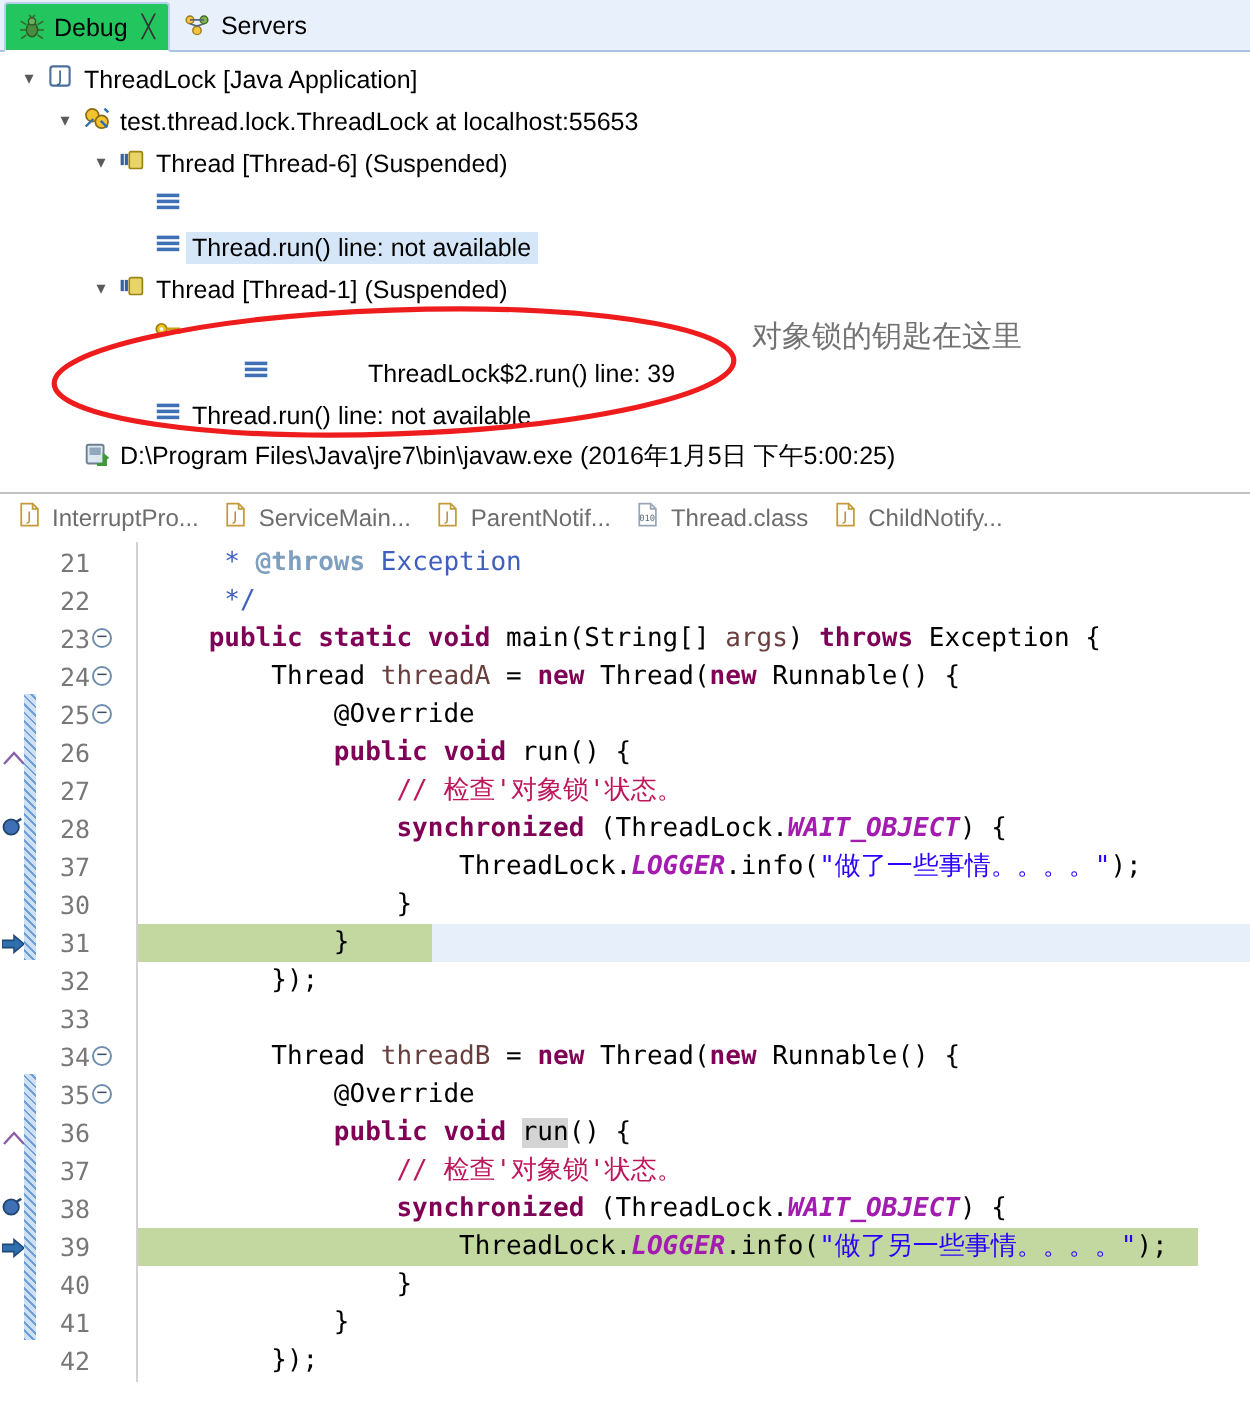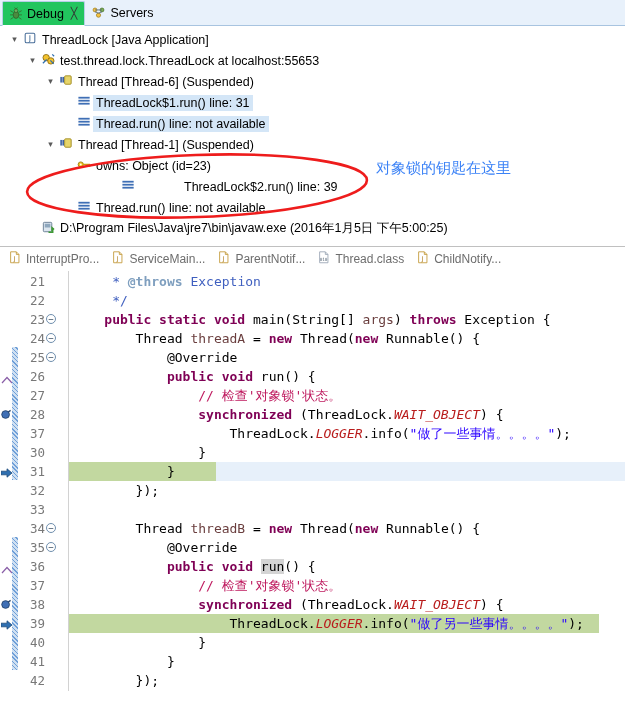--- a/index.html
+++ b/index.html
@@ -179,34 +179,34 @@
     white-space: pre;
     padding-left: 4px;
   }
   .cline.rowhl { background: #e7f0fa; }
   
   .kw  { color: #7f0055; font-weight: bold; }
   .cm  { color: #be185d; }
   .jd  { color: #3f5fbf; }
   .jdt { color: #7f9fbf; font-weight: bold; }
   .str { color: #2a00ff; }
-  .fld { color: #b91c1c; font-weight: normal; font-style: italic; }
+  .fld { color: #a21caf; font-weight: bold; font-style: italic; }
   .par { color: #6a3e3e; }
   .sel-word { background: #d4d4d4; }
 
   
   .annot-layer {
     position: absolute;
     left: 0; top: 0;
     width: 625px; height: 707px;
     pointer-events: none;
   }
   .annot-text {
     position: absolute;
-    color: #3b82f6;
+    color: #737373;
     font-size: 15px;
     font-family: "DejaVu Sans", sans-serif;
     white-space: nowrap;
   }
 </style>
 </head>
 <body>
 
 <div id="app">
 
@@ -274,21 +274,20 @@
       </div>
       <div class="trow sel" style="padding-left: 62px;">
         <span class="arrow"></span>
         <span class="ticon">
           <span class="ic"><svg width="15" height="15" viewBox="0 0 16 16">
               <rect x="1.5" y="3" width="12" height="1.9" fill="#3f6fb5"></rect>
               <rect x="1.5" y="6.2" width="12" height="1.9" fill="#3f6fb5"></rect>
               <rect x="1.5" y="9.4" width="12" height="1.9" fill="#3f6fb5"></rect>
             </svg></span>
         </span>
-        <span class="tlabel">ThreadLock$1.run() line: 31</span>
       </div>
       <div class="trow sel" style="padding-left: 62px;">
         <span class="arrow"></span>
         <span class="ticon">
           <span class="ic"><svg width="15" height="15" viewBox="0 0 16 16">
               <rect x="1.5" y="3" width="12" height="1.9" fill="#3f6fb5"></rect>
               <rect x="1.5" y="6.2" width="12" height="1.9" fill="#3f6fb5"></rect>
               <rect x="1.5" y="9.4" width="12" height="1.9" fill="#3f6fb5"></rect>
             </svg></span>
         </span>
@@ -307,21 +306,20 @@
       </div>
       <div class="trow" style="padding-left: 62px;">
         <span class="arrow"></span>
         <span class="ticon">
           <span class="ic"><svg width="15" height="15" viewBox="0 0 16 16">
               <circle cx="4" cy="8" r="2.8" fill="#f0c419" stroke="#9a7a10" stroke-width="0.9"></circle>
               <circle cx="4" cy="8" r="1" fill="#fff"></circle>
               <path d="M6.6 8 L14 8 M11.5 8 L11.5 10.6 M13.4 8 L13.4 10.6" stroke="#c9a015" stroke-width="1.5" fill="none"></path>
             </svg></span>
         </span>
-        <span class="tlabel">owns: Object  (id=23)</span>
       </div>
       <div class="trow" style="padding-left: 62px; gap: 44px;">
         <span class="arrow"></span>
         <span class="ticon">
           <span class="ic"><svg width="15" height="15" viewBox="0 0 16 16">
               <rect x="1.5" y="3" width="12" height="1.9" fill="#3f6fb5"></rect>
               <rect x="1.5" y="6.2" width="12" height="1.9" fill="#3f6fb5"></rect>
               <rect x="1.5" y="9.4" width="12" height="1.9" fill="#3f6fb5"></rect>
             </svg></span>
         </span>

